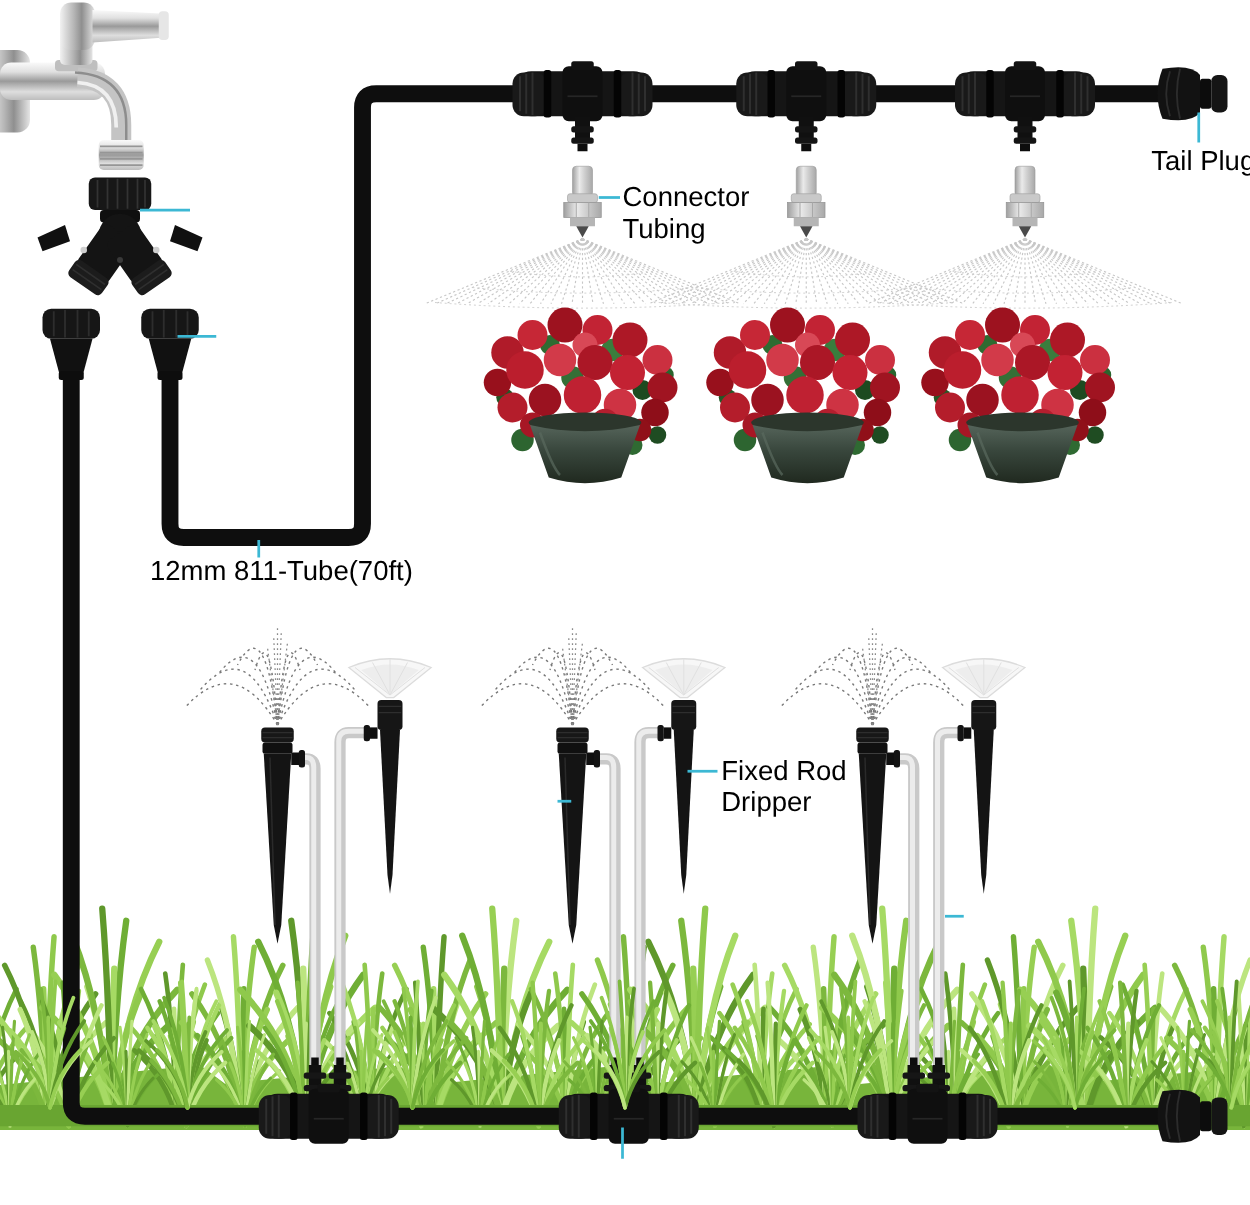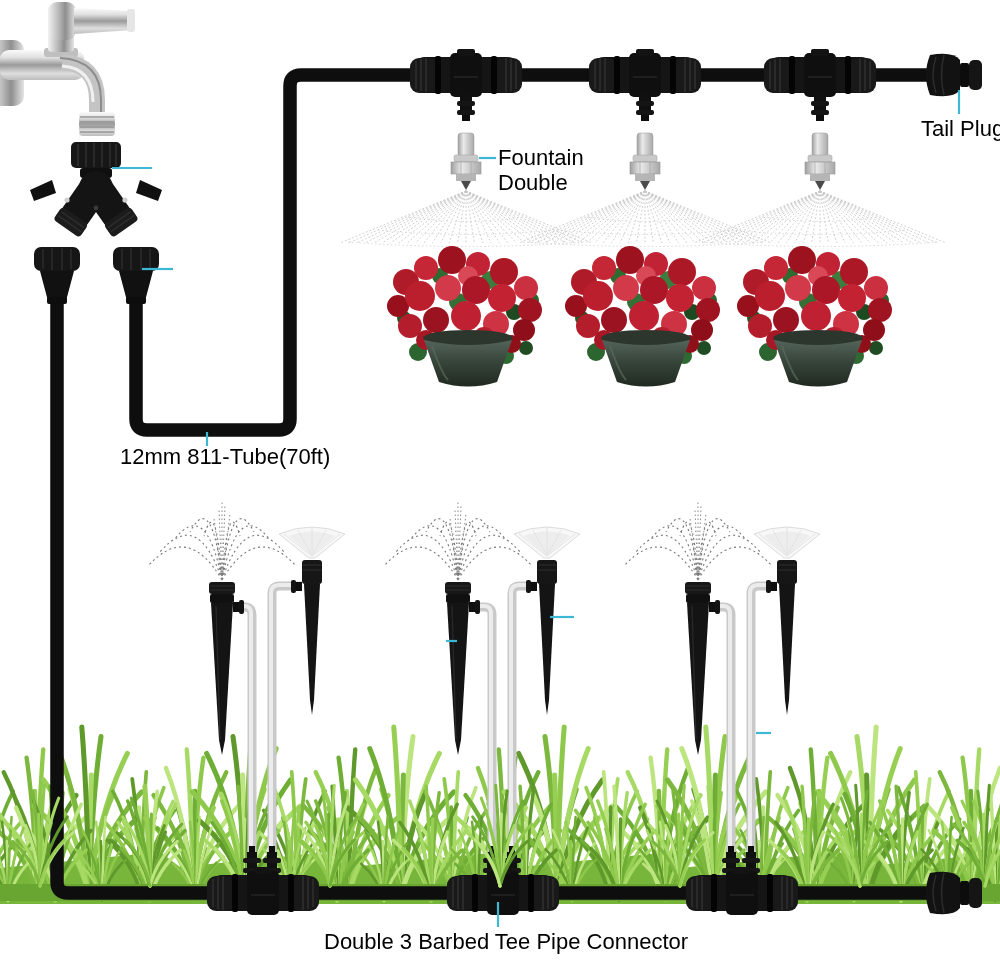--- a/index.html
+++ b/index.html
@@ -1115,25 +1115,26 @@
     <line x1="959" y1="90" x2="959" y2="114"></line>
     <line x1="207" y1="432" x2="207" y2="446"></line>
     <line x1="446" y1="641" x2="457" y2="641"></line>
     <line x1="550" y1="617" x2="574" y2="617"></line>
     <line x1="756" y1="733" x2="771" y2="733"></line>
     <line x1="498" y1="902" x2="498" y2="927"></line>
   </g>
 </svg>
 
 <div class="lbl" style="left:498px;top:145px;">
-  <span>Fountain</span>
-  <span>Double</span>
+  <span>Connector</span>
+  <span>Tubing</span>
 </div>
 <div class="lbl" style="left:921px;top:116px;">
   <span>Tail Plug</span>
 </div>
 <div class="lbl" style="left:120px;top:444px;text-align:right;">
   <span>12mm 811-Tube(70ft)</span>
 </div>
-<div class="lbl" style="left:324px;top:929px;">
-  <span>Double 3 Barbed Tee Pipe Connector</span>
+<div class="lbl" style="left:577px;top:604px;">
+  <span>Fixed Rod</span>
+  <span>Dripper</span>
 </div>
 </div>
 
 </body></html>

